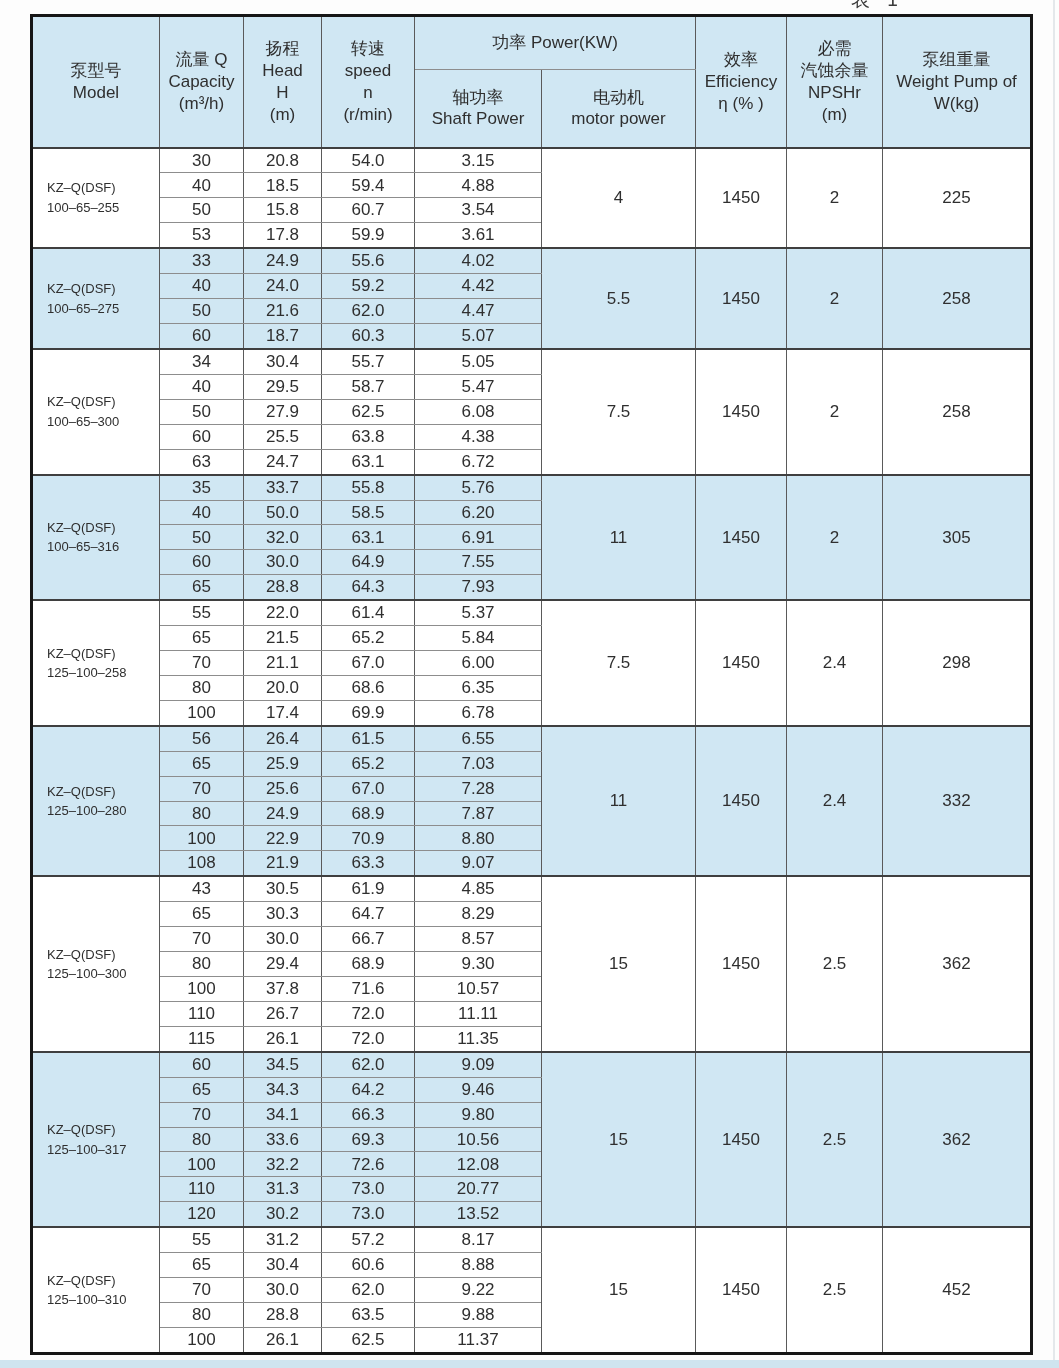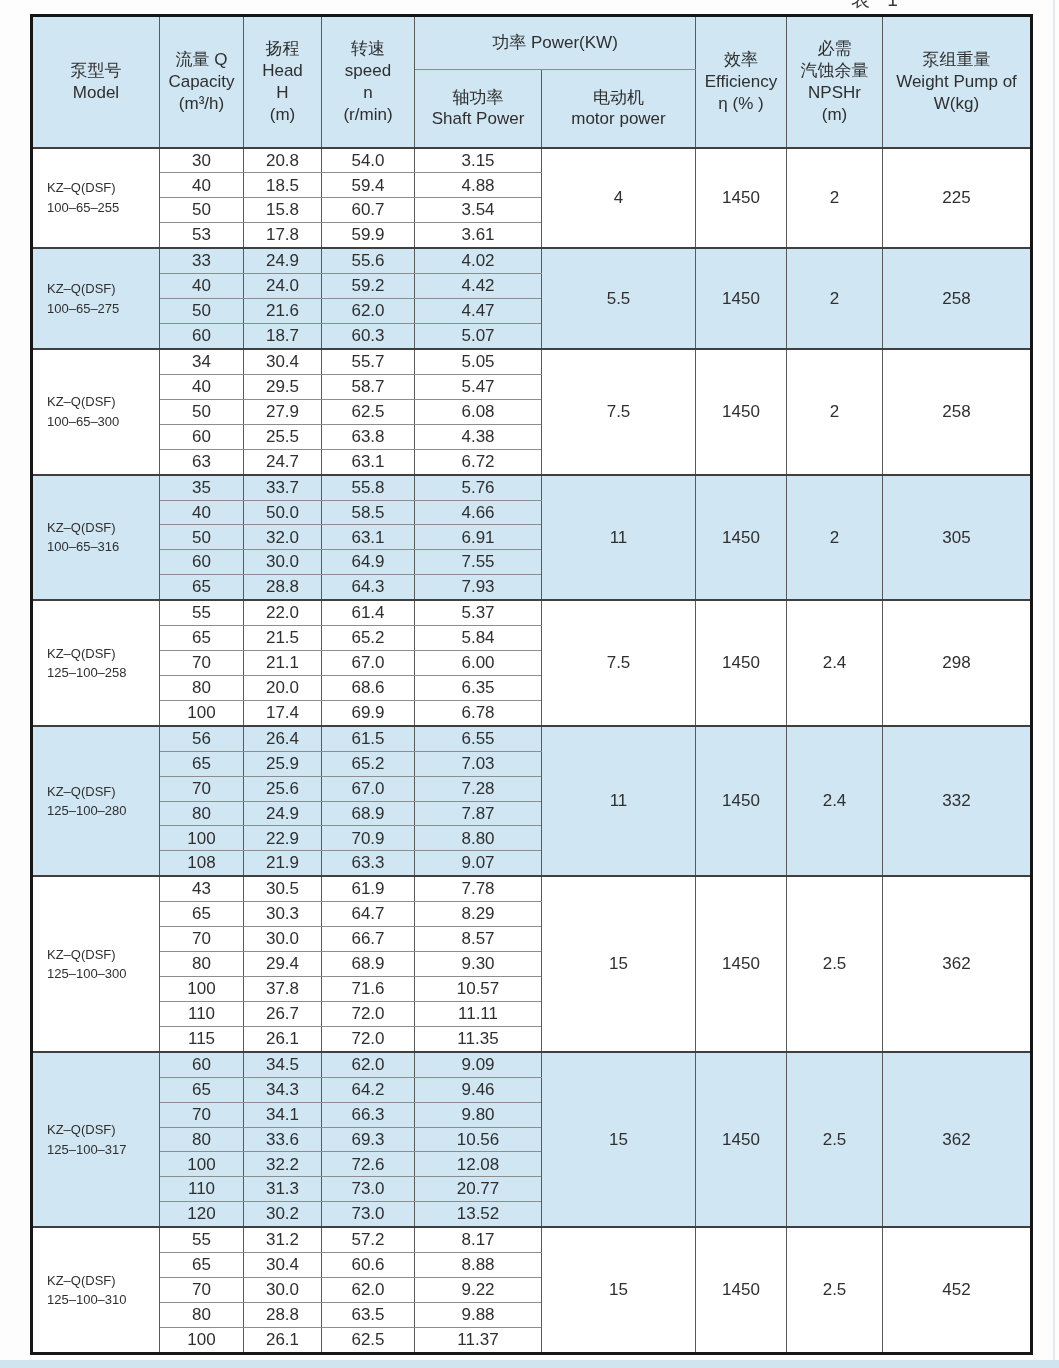--- a/index.html
+++ b/index.html
@@ -224,21 +224,21 @@
           <td>5.76</td>
           <td rowspan="5">11</td>
           <td rowspan="5">1450</td>
           <td rowspan="5">2</td>
           <td rowspan="5">305</td>
         </tr>
         <tr class="shaded ">
           <td>40</td>
           <td>50.0</td>
           <td>58.5</td>
-          <td>4.66</td>
+          <td>6.20</td>
         </tr>
         <tr class="shaded ">
           <td>50</td>
           <td>32.0</td>
           <td>63.1</td>
           <td>6.91</td>
         </tr>
         <tr class="shaded ">
           <td>60</td>
           <td>30.0</td>
@@ -328,21 +328,21 @@
           <td>21.9</td>
           <td>63.3</td>
           <td>9.07</td>
         </tr>
         <tr class="group-start">
           <td class="model-cell" rowspan="7">KZ–Q(DSF)
 125–100–300</td>
           <td>43</td>
           <td>30.5</td>
           <td>61.9</td>
-          <td>7.78</td>
+          <td>4.85</td>
           <td rowspan="7">15</td>
           <td rowspan="7">1450</td>
           <td rowspan="7">2.5</td>
           <td rowspan="7">362</td>
         </tr>
         <tr class="">
           <td>65</td>
           <td>30.3</td>
           <td>64.7</td>
           <td>8.29</td>

